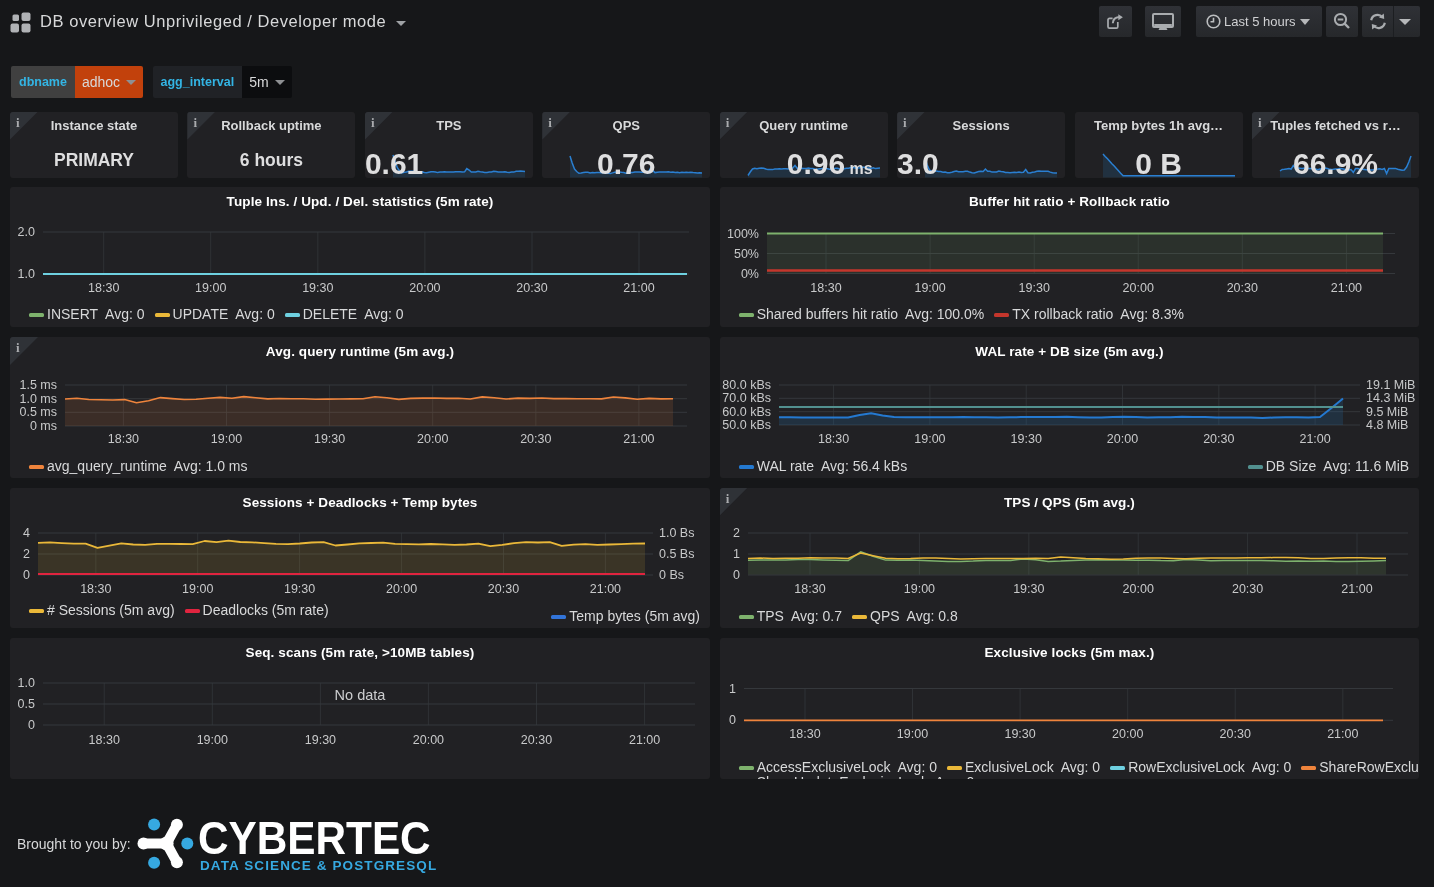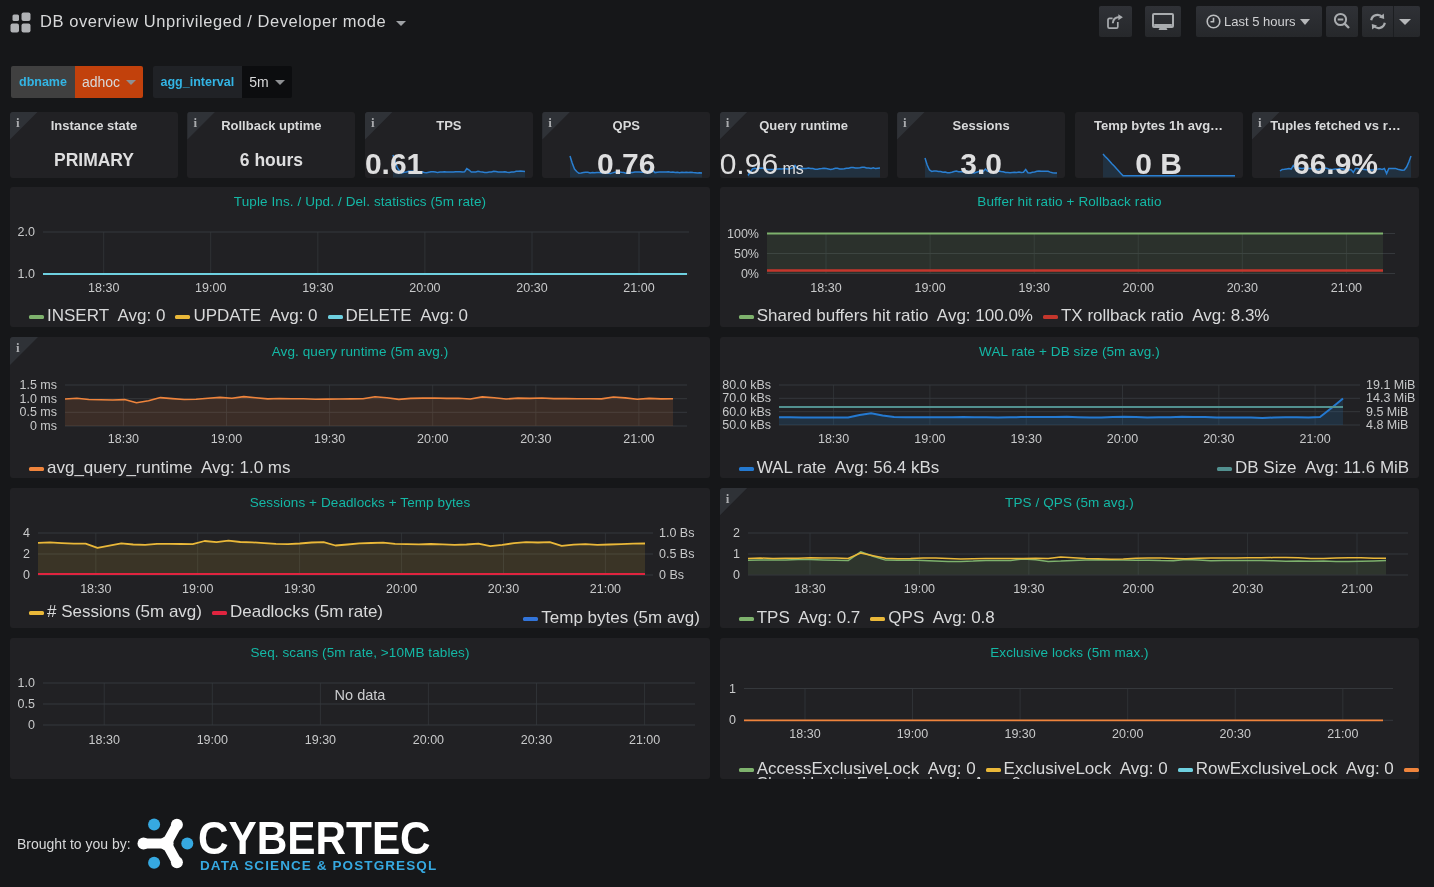--- a/index.html
+++ b/index.html
@@ -1,21 +1,21 @@
 <!DOCTYPE html>
 <html><head><meta charset="utf-8"><style>
 *{margin:0;padding:0;box-sizing:border-box}
 html,body{width:1434px;height:887px;background:#161719;font-family:"Liberation Sans",sans-serif;color:#d8d9da;overflow:hidden}
 .abs{position:absolute}
 .panel{position:absolute;background:#212124;border-radius:3px;overflow:hidden}
-.ptitle{position:absolute;left:0;right:0;top:7px;text-align:center;font-size:13.5px;font-weight:normal;color:#14b8a6;letter-spacing:.1px}
+.ptitle{position:absolute;left:0;right:0;top:7px;text-align:center;font-size:13.5px;font-weight:bold;color:#ffffff;letter-spacing:.1px}
 .stitle{position:absolute;left:0;right:0;top:6px;text-align:center;font-size:13px;font-weight:bold;color:#d8d9da}
 .corner{position:absolute;left:0;top:0;width:28px;height:28px;background:#2f3237;clip-path:polygon(0 0,100% 0,0 100%)}
 .corner i{position:absolute;left:6px;top:3px;font-family:"Liberation Serif",serif;font-style:normal;font-weight:bold;font-size:13px;color:#aaacaf}
-.legend{position:absolute;font-size:17px;color:#d8d9da;white-space:nowrap}
+.legend{position:absolute;font-size:14px;color:#d8d9da;white-space:nowrap}
 .sw{display:inline-block;width:15px;height:4px;border-radius:1.5px;vertical-align:2px;margin-right:3px}
 .li{margin-right:10px}
 .navbtn{position:absolute;top:6px;height:31px;background:linear-gradient(180deg,#2f3136 0%,#26282b 100%);border-radius:2px}
 </style></head><body>
 <div style="position:relative;width:1434px;height:887px">
 
 <svg class="abs" style="left:10px;top:12px" width="21" height="21" viewBox="0 0 21 21">
  <rect x="2.5" y="2.5" width="6.5" height="6.5" rx="1.5" fill="#b0b2b5"></rect>
  <rect x="11.5" y="0.5" width="9" height="8.5" rx="2" fill="#b0b2b5"></rect>
  <rect x="0.5" y="11.5" width="8.5" height="9" rx="2" fill="#b0b2b5"></rect>
@@ -112,32 +112,32 @@
 <div class="corner">
         <i>i</i>
       </div>
 </div>
 <div class="panel" style="left:719.7px;top:111.5px;width:168px;height:66px">
 <svg style="position:absolute;left:0;top:0" width="168" height="66">
         <polygon points="28.0,63.5 30.2,60.0 32.5,57.0 34.7,56.2 36.9,56.7 39.2,56.2 41.4,56.0 43.7,56.3 45.9,57.0 48.1,57.6 50.4,57.6 52.6,57.6 54.8,57.0 57.1,57.0 59.3,56.8 61.6,56.9 63.8,56.7 66.0,56.8 68.3,57.0 70.5,56.5 72.7,56.1 75.0,53.5 77.2,56.2 79.5,56.5 81.7,56.3 83.9,56.4 86.2,56.4 88.4,56.0 90.6,56.5 92.9,56.5 95.1,57.2 97.4,57.3 99.6,56.8 101.8,56.6 104.1,56.2 106.3,56.6 108.5,57.0 110.8,57.4 113.0,57.0 115.3,56.3 117.5,56.3 119.7,57.0 122.0,56.9 124.2,56.8 126.4,56.2 128.7,56.3 130.9,55.6 133.2,55.6 135.4,56.0 137.6,56.1 139.9,55.8 142.1,55.3 144.3,55.2 146.6,56.0 148.8,56.1 151.1,56.5 153.3,55.9 155.5,56.6 157.8,56.2 160.0,56.1 160.0,65.5 28.0,65.5" fill="rgba(31,120,193,0.18)"></polygon>
         <polyline points="28.0,63.5 30.2,60.0 32.5,57.0 34.7,56.2 36.9,56.7 39.2,56.2 41.4,56.0 43.7,56.3 45.9,57.0 48.1,57.6 50.4,57.6 52.6,57.6 54.8,57.0 57.1,57.0 59.3,56.8 61.6,56.9 63.8,56.7 66.0,56.8 68.3,57.0 70.5,56.5 72.7,56.1 75.0,53.5 77.2,56.2 79.5,56.5 81.7,56.3 83.9,56.4 86.2,56.4 88.4,56.0 90.6,56.5 92.9,56.5 95.1,57.2 97.4,57.3 99.6,56.8 101.8,56.6 104.1,56.2 106.3,56.6 108.5,57.0 110.8,57.4 113.0,57.0 115.3,56.3 117.5,56.3 119.7,57.0 122.0,56.9 124.2,56.8 126.4,56.2 128.7,56.3 130.9,55.6 133.2,55.6 135.4,56.0 137.6,56.1 139.9,55.8 142.1,55.3 144.3,55.2 146.6,56.0 148.8,56.1 151.1,56.5 153.3,55.9 155.5,56.6 157.8,56.2 160.0,56.1" fill="none" stroke="#2a7fd1" stroke-width="1.5"></polyline>
       </svg>
 <div class="stitle">Query runtime</div>
-<div style="position:absolute;left:0;right:15px;top:35px;text-align:left;font-size:30px;font-weight:normal;color:#dededf">0.96<span style="font-size:16px"> ms</span></div>
+<div style="position:absolute;left:0;right:15px;top:35px;text-align:right;font-size:30px;font-weight:bold;color:#dededf">0.96<span style="font-size:16px"> ms</span></div>
 <div class="corner">
         <i>i</i>
       </div>
 </div>
 <div class="panel" style="left:897.1px;top:111.5px;width:168px;height:66px">
 <svg style="position:absolute;left:0;top:0" width="168" height="66">
         <polygon points="28.0,46.0 30.2,53.0 32.5,58.0 34.7,59.4 36.9,59.0 39.2,59.0 41.4,59.5 43.7,59.6 45.9,60.2 48.1,60.0 50.4,60.8 52.6,60.7 54.8,60.2 57.1,59.5 59.3,59.1 61.6,59.8 63.8,59.8 66.0,59.7 68.3,59.2 70.5,59.3 72.7,60.1 75.0,60.7 77.2,61.0 79.5,60.2 81.7,59.6 83.9,59.3 86.2,59.5 88.4,57.0 90.6,59.2 92.9,59.2 95.1,60.1 97.4,60.0 99.6,59.9 101.8,59.0 104.1,59.5 106.3,59.7 108.5,60.5 110.8,60.6 113.0,60.7 115.3,60.4 117.5,60.2 119.7,60.5 122.0,60.0 124.2,60.5 126.4,60.2 128.7,57.5 130.9,60.7 133.2,60.9 135.4,60.3 137.6,59.9 139.9,59.2 142.1,59.0 144.3,59.2 146.6,59.2 148.8,59.2 151.1,59.3 153.3,60.1 155.5,60.7 157.8,61.0 160.0,61.1 160.0,65.5 28.0,65.5" fill="rgba(31,120,193,0.18)"></polygon>
         <polyline points="28.0,46.0 30.2,53.0 32.5,58.0 34.7,59.4 36.9,59.0 39.2,59.0 41.4,59.5 43.7,59.6 45.9,60.2 48.1,60.0 50.4,60.8 52.6,60.7 54.8,60.2 57.1,59.5 59.3,59.1 61.6,59.8 63.8,59.8 66.0,59.7 68.3,59.2 70.5,59.3 72.7,60.1 75.0,60.7 77.2,61.0 79.5,60.2 81.7,59.6 83.9,59.3 86.2,59.5 88.4,57.0 90.6,59.2 92.9,59.2 95.1,60.1 97.4,60.0 99.6,59.9 101.8,59.0 104.1,59.5 106.3,59.7 108.5,60.5 110.8,60.6 113.0,60.7 115.3,60.4 117.5,60.2 119.7,60.5 122.0,60.0 124.2,60.5 126.4,60.2 128.7,57.5 130.9,60.7 133.2,60.9 135.4,60.3 137.6,59.9 139.9,59.2 142.1,59.0 144.3,59.2 146.6,59.2 148.8,59.2 151.1,59.3 153.3,60.1 155.5,60.7 157.8,61.0 160.0,61.1" fill="none" stroke="#2a7fd1" stroke-width="1.5"></polyline>
       </svg>
 <div class="stitle">Sessions</div>
-<div style="position:absolute;left:0;right:0;top:35px;text-align:center;font-size:30px;font-weight:bold;color:#dededf">3.0</div>
+<div style="position:absolute;left:0;right:0;top:35px;text-align:left;font-size:30px;font-weight:bold;color:#dededf">3.0</div>
 <div class="corner">
         <i>i</i>
       </div>
 </div>
 <div class="panel" style="left:1074.6px;top:111.5px;width:168px;height:66px">
 <svg style="position:absolute;left:0;top:0" width="168" height="66">
         <polygon points="28.0,42.0 30.2,44.4 32.5,46.8 34.7,49.3 36.9,51.7 39.2,54.1 41.4,56.5 43.7,59.0 45.9,61.4 48.1,63.8 50.4,63.8 52.6,63.8 54.8,63.8 57.1,63.8 59.3,63.8 61.6,63.8 63.8,63.8 66.0,63.8 68.3,63.8 70.5,63.8 72.7,63.8 75.0,63.8 77.2,63.8 79.5,63.8 81.7,63.8 83.9,63.8 86.2,63.8 88.4,63.8 90.6,63.8 92.9,63.8 95.1,63.8 97.4,63.8 99.6,63.8 101.8,63.8 104.1,63.8 106.3,63.8 108.5,63.8 110.8,63.8 113.0,63.8 115.3,63.8 117.5,63.8 119.7,63.8 122.0,63.8 124.2,63.8 126.4,63.8 128.7,63.8 130.9,63.8 133.2,63.8 135.4,63.8 137.6,63.8 139.9,63.8 142.1,63.8 144.3,63.8 146.6,63.8 148.8,63.8 151.1,63.8 153.3,63.8 155.5,63.8 157.8,63.8 160.0,63.8 160.0,65.5 28.0,65.5" fill="rgba(31,120,193,0.18)"></polygon>
         <polyline points="28.0,42.0 30.2,44.4 32.5,46.8 34.7,49.3 36.9,51.7 39.2,54.1 41.4,56.5 43.7,59.0 45.9,61.4 48.1,63.8 50.4,63.8 52.6,63.8 54.8,63.8 57.1,63.8 59.3,63.8 61.6,63.8 63.8,63.8 66.0,63.8 68.3,63.8 70.5,63.8 72.7,63.8 75.0,63.8 77.2,63.8 79.5,63.8 81.7,63.8 83.9,63.8 86.2,63.8 88.4,63.8 90.6,63.8 92.9,63.8 95.1,63.8 97.4,63.8 99.6,63.8 101.8,63.8 104.1,63.8 106.3,63.8 108.5,63.8 110.8,63.8 113.0,63.8 115.3,63.8 117.5,63.8 119.7,63.8 122.0,63.8 124.2,63.8 126.4,63.8 128.7,63.8 130.9,63.8 133.2,63.8 135.4,63.8 137.6,63.8 139.9,63.8 142.1,63.8 144.3,63.8 146.6,63.8 148.8,63.8 151.1,63.8 153.3,63.8 155.5,63.8 157.8,63.8 160.0,63.8" fill="none" stroke="#2a7fd1" stroke-width="1.5"></polyline>
       </svg>
 <div class="stitle">Temp bytes 1h avg…</div>

